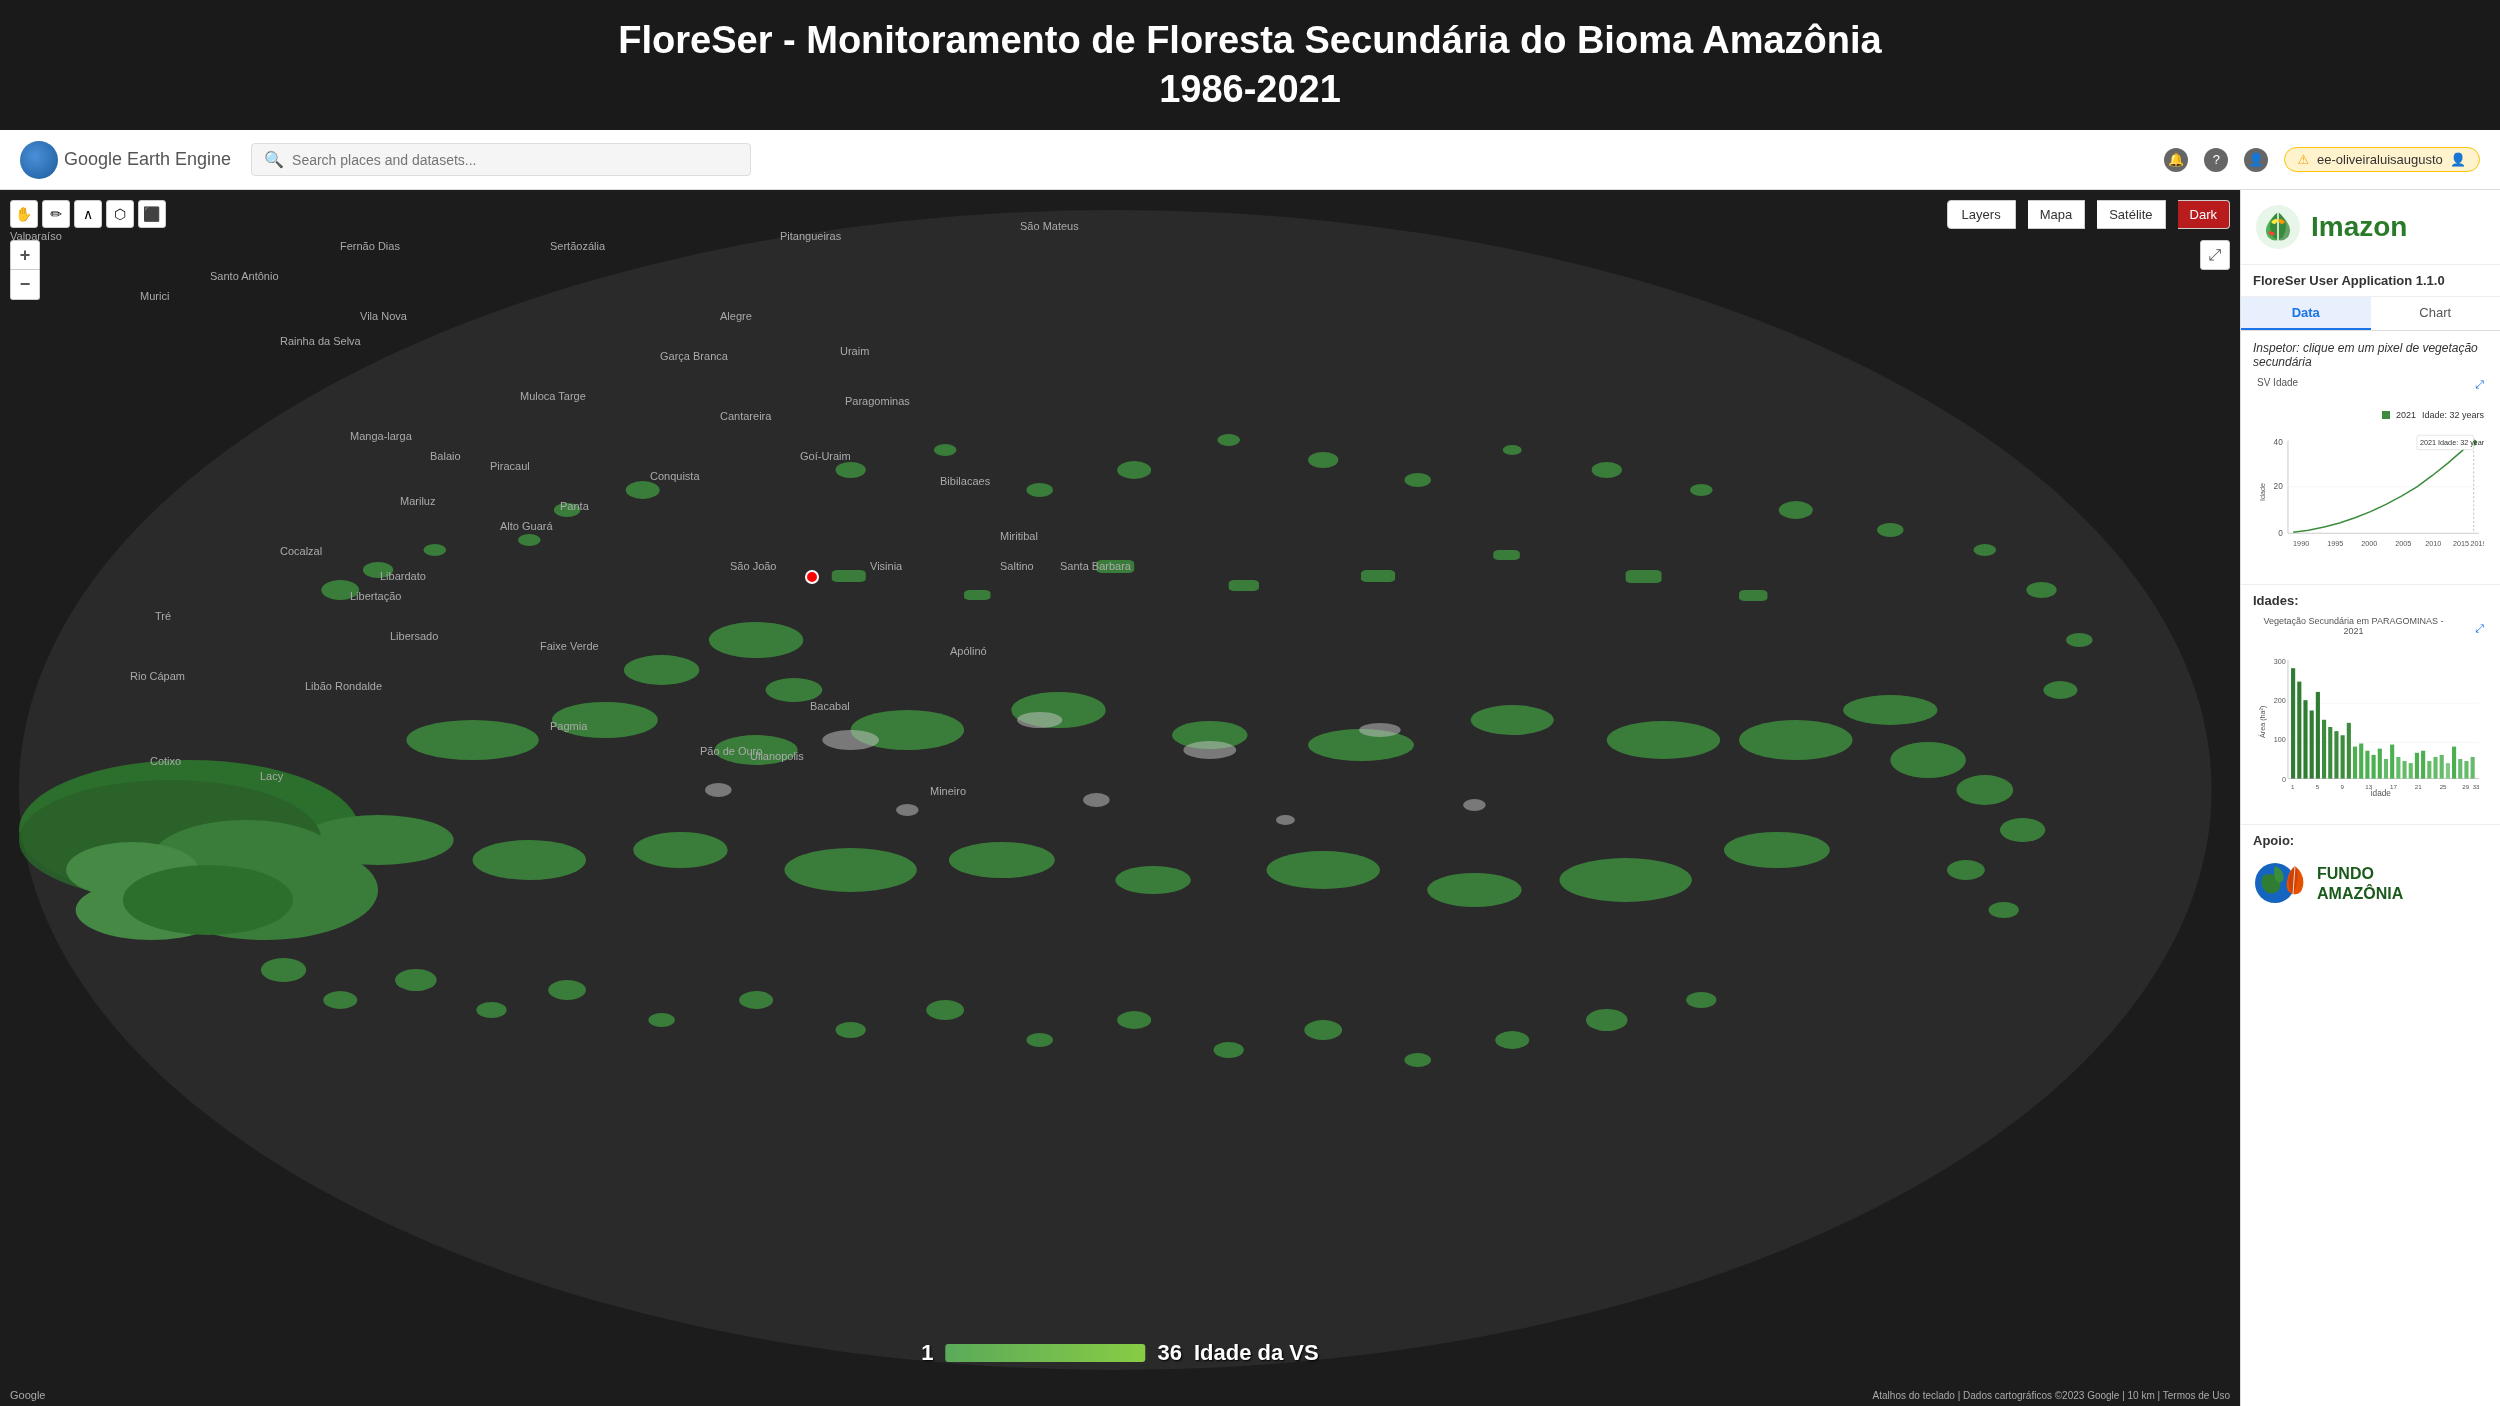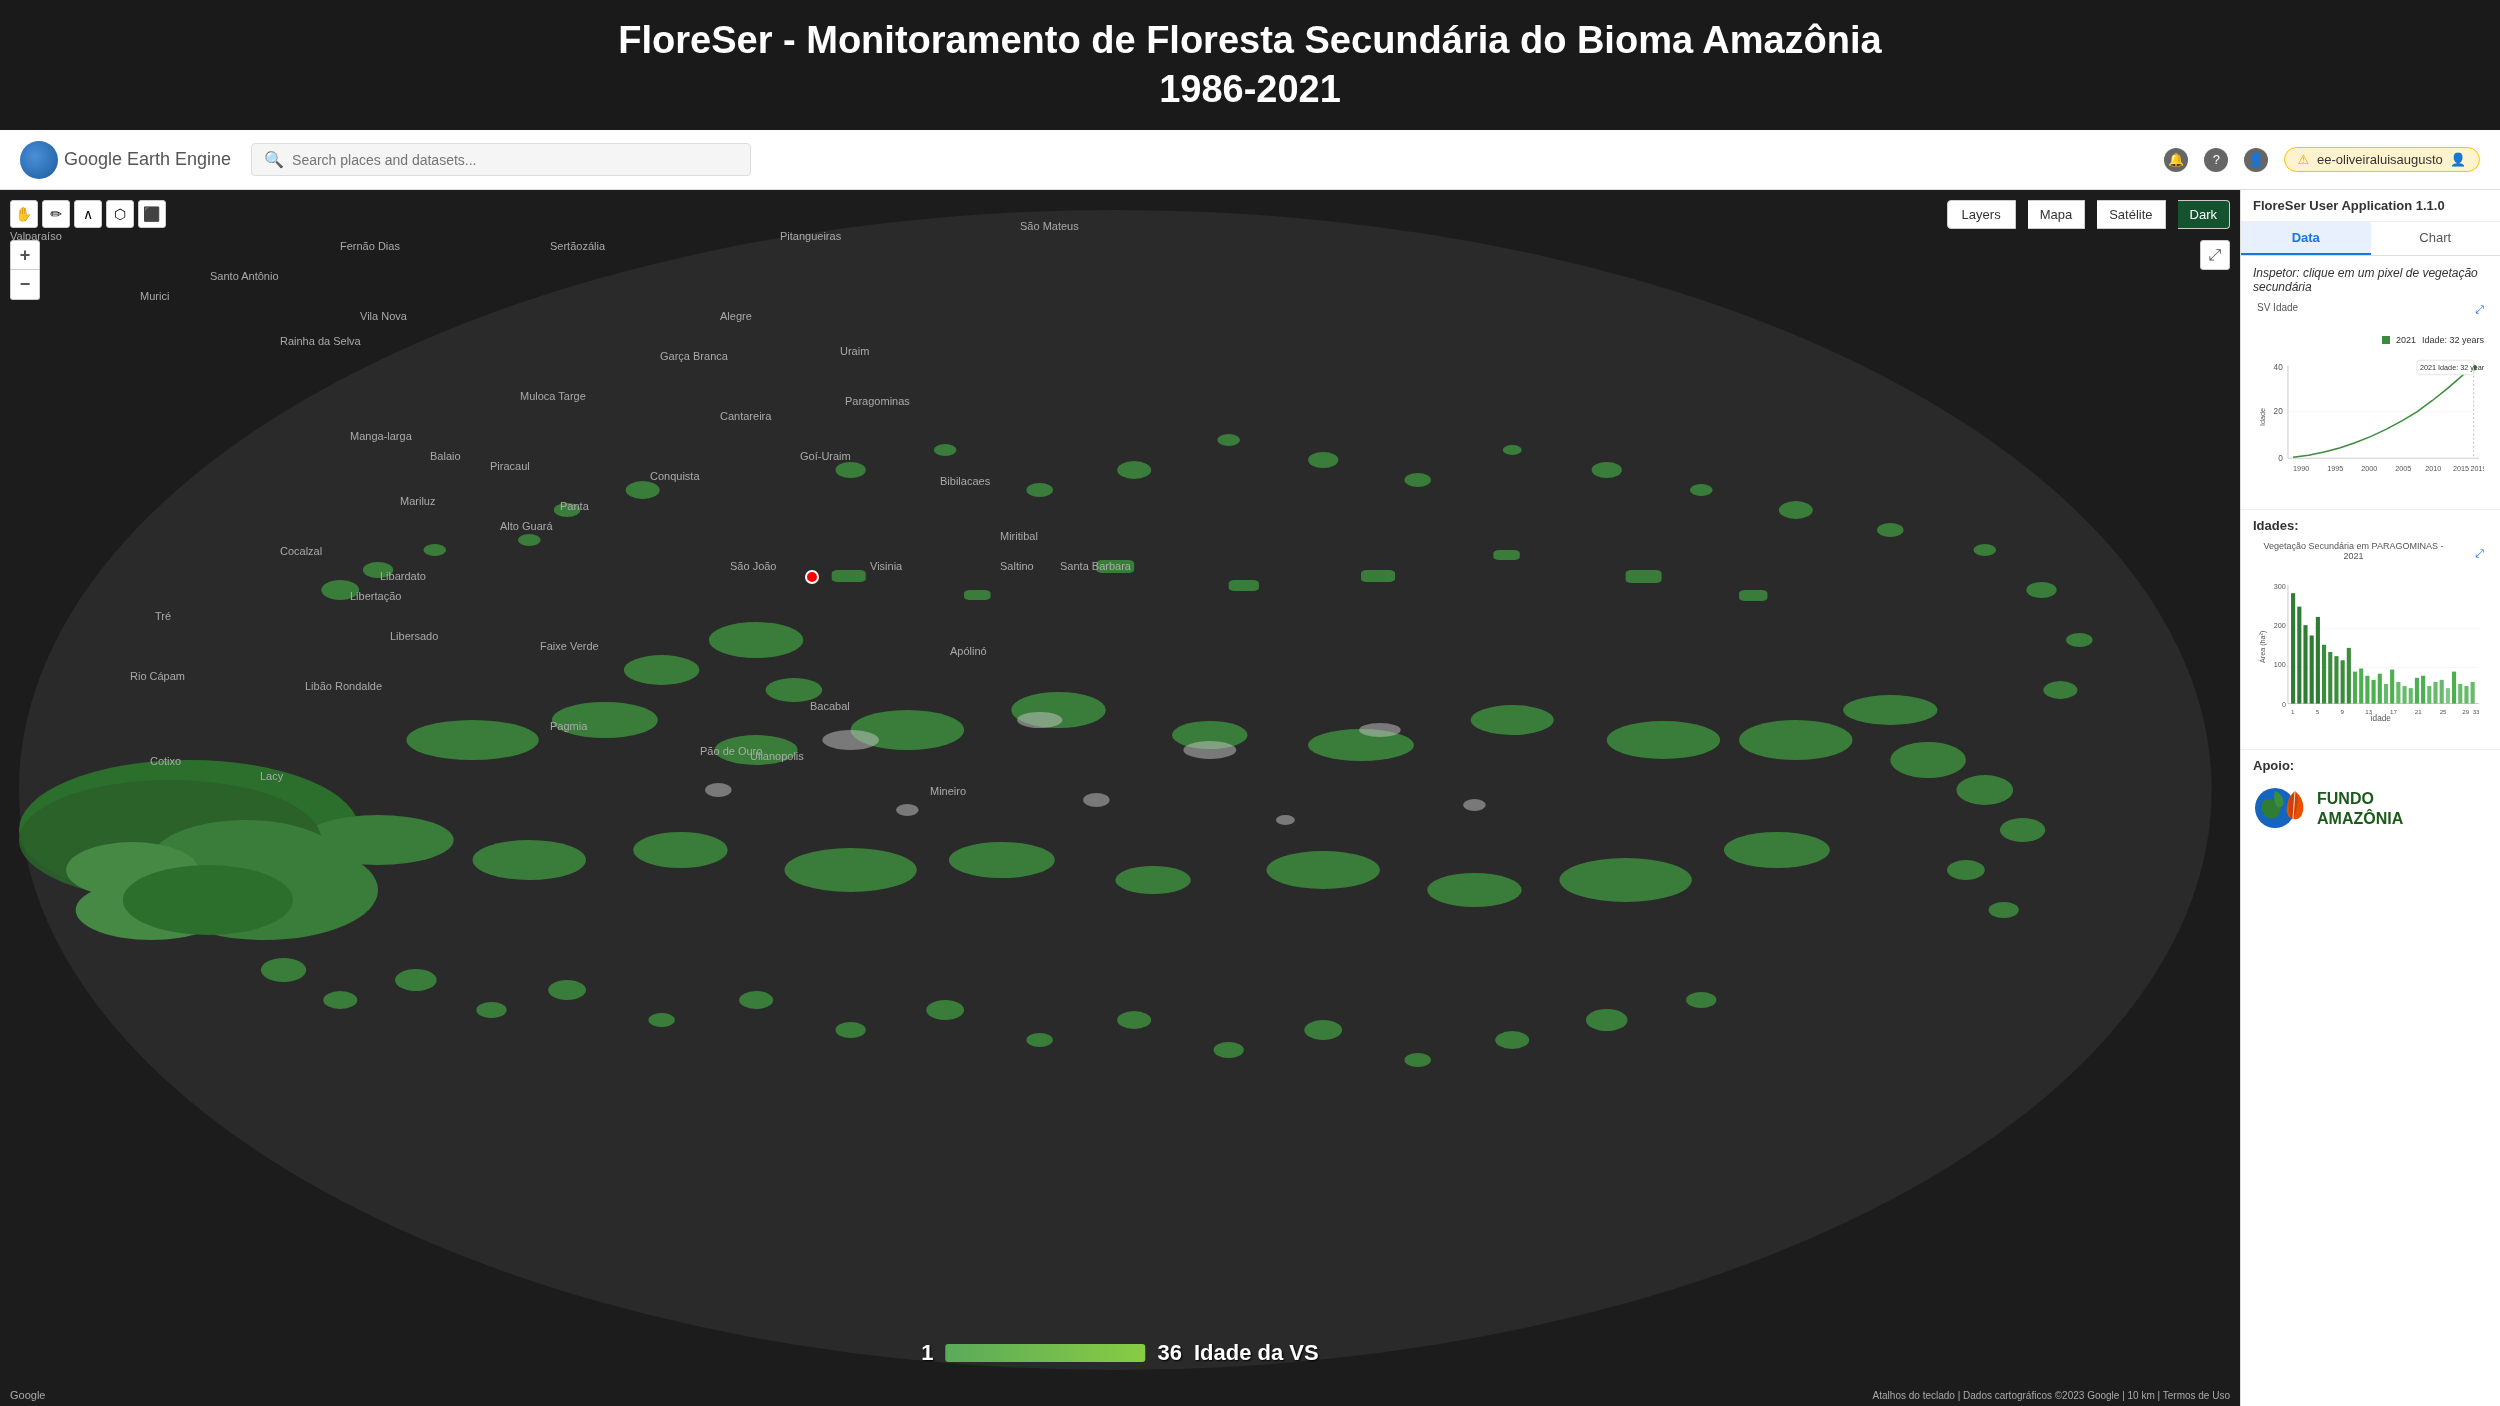--- a/index.html
+++ b/index.html
@@ -184,21 +184,21 @@
     .map-type-btn {
       background: white;
       border: 1px solid #ccc;
       border-left: none;
       padding: 6px 12px;
       font-size: 13px;
       cursor: pointer;
       color: #333;
     }
     .map-type-btn.active {
-      background: #14532d;
+      background: #b91c1c;
       color: white;
     }
     .map-type-btn:last-child { border-radius: 0 4px 4px 0; }
 
     #fullscreen-btn {
       position: absolute;
       top: 50px;
       right: 10px;
       background: white;
       border: 1px solid #ccc;
@@ -649,20 +649,35 @@
       </div>
 
       <div id="map-attribution">Atalhos do teclado | Dados cartográficos ©2023 Google | 10 km | Termos de Uso</div>
       <div id="google-watermark">Google</div>
 
     </div>
   </div>
 
   <div id="right-panel">
 
+    <div id="imazon-logo-area">
+      <svg id="imazon-leaf" viewBox="0 0 50 50">
+
+        <circle cx="25" cy="25" r="22" fill="#e8f5e9"></circle>
+
+        <path d="M25 10 Q38 20 30 35 Q22 42 15 35 Q8 25 25 10Z" fill="#4caf50"></path>
+        <path d="M25 10 Q12 20 20 35 Q28 42 35 35 Q42 25 25 10Z" fill="#2e7d32" opacity="0.7"></path>
+        <path d="M25 10 L25 38" stroke="white" stroke-width="1.5" fill="none"></path>
+
+        <path d="M18 20 Q22 15 25 18 Q22 25 18 20Z" fill="#ffeb3b"></path>
+        <path d="M32 20 Q28 15 25 18 Q28 25 32 20Z" fill="#ff9800"></path>
+        <path d="M15 30 Q20 28 22 32 Q18 36 15 30Z" fill="#f44336"></path>
+      </svg>
+      <div id="imazon-text">Imazon</div>
+    </div>
 
     <div id="floreser-version">FloreSer User Application 1.1.0</div>
 
     <div id="panel-tabs">
       <div class="panel-tab active">Data</div>
       <div class="panel-tab">Chart</div>
     </div>
 
     <div id="inspector-section">
       <div id="inspector-label">Inspetor: clique em um pixel de vegetação secundária</div>

